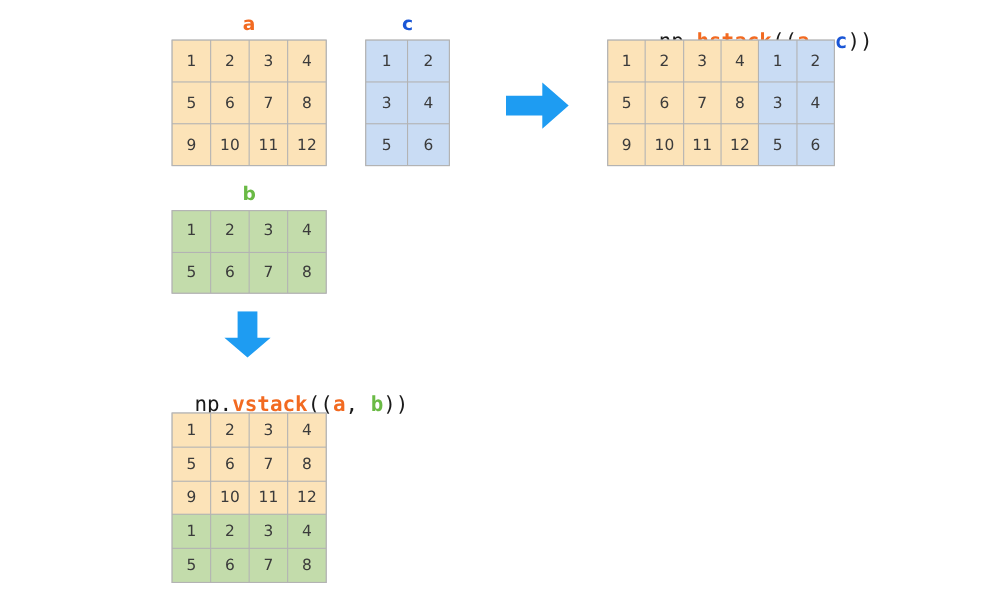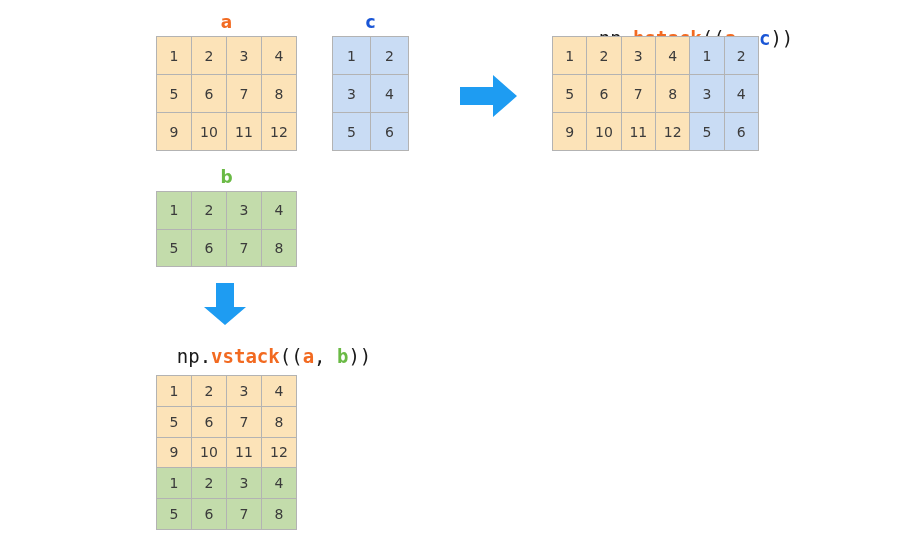--- a/index.html
+++ b/index.html
@@ -160,21 +160,21 @@
       <div class="cell green">7</div>
       <div class="cell green">8</div>
     </div>
 
   <div class="arrow-down" style="left:203px; top:283px; width:44px; height:43px;">
     <svg width="44" height="43" viewBox="0 0 44 43" xmlns="http://www.w3.org/2000/svg">
       <polygon points="13,0 31,0 31,24 43,24 22,42 1,24 13,24" fill="#1e9cf2"></polygon>
     </svg>
   </div>
 
-  <div class="code" style="left:131px; top:328px;">
+  <div class="code" style="left:131px; top:340px;">
     <span>np.</span><span class="fn" style="color:#f26a21;">vstack</span><span>((</span><span class="var" style="color:#f26a21;">a</span><span>, </span><span class="var" style="color:#6aba45;">b</span><span>))</span>
   </div>
 
   <div class="matrix" id="matrix-vstack" style="left:156px; top:375px; width:141px; height:155px;
               grid-template-columns: repeat(4, 1fr);
               grid-template-rows: repeat(5, 1fr);">
       <div class="cell orange">1</div>
       <div class="cell orange">2</div>
       <div class="cell orange">3</div>
       <div class="cell orange">4</div>

